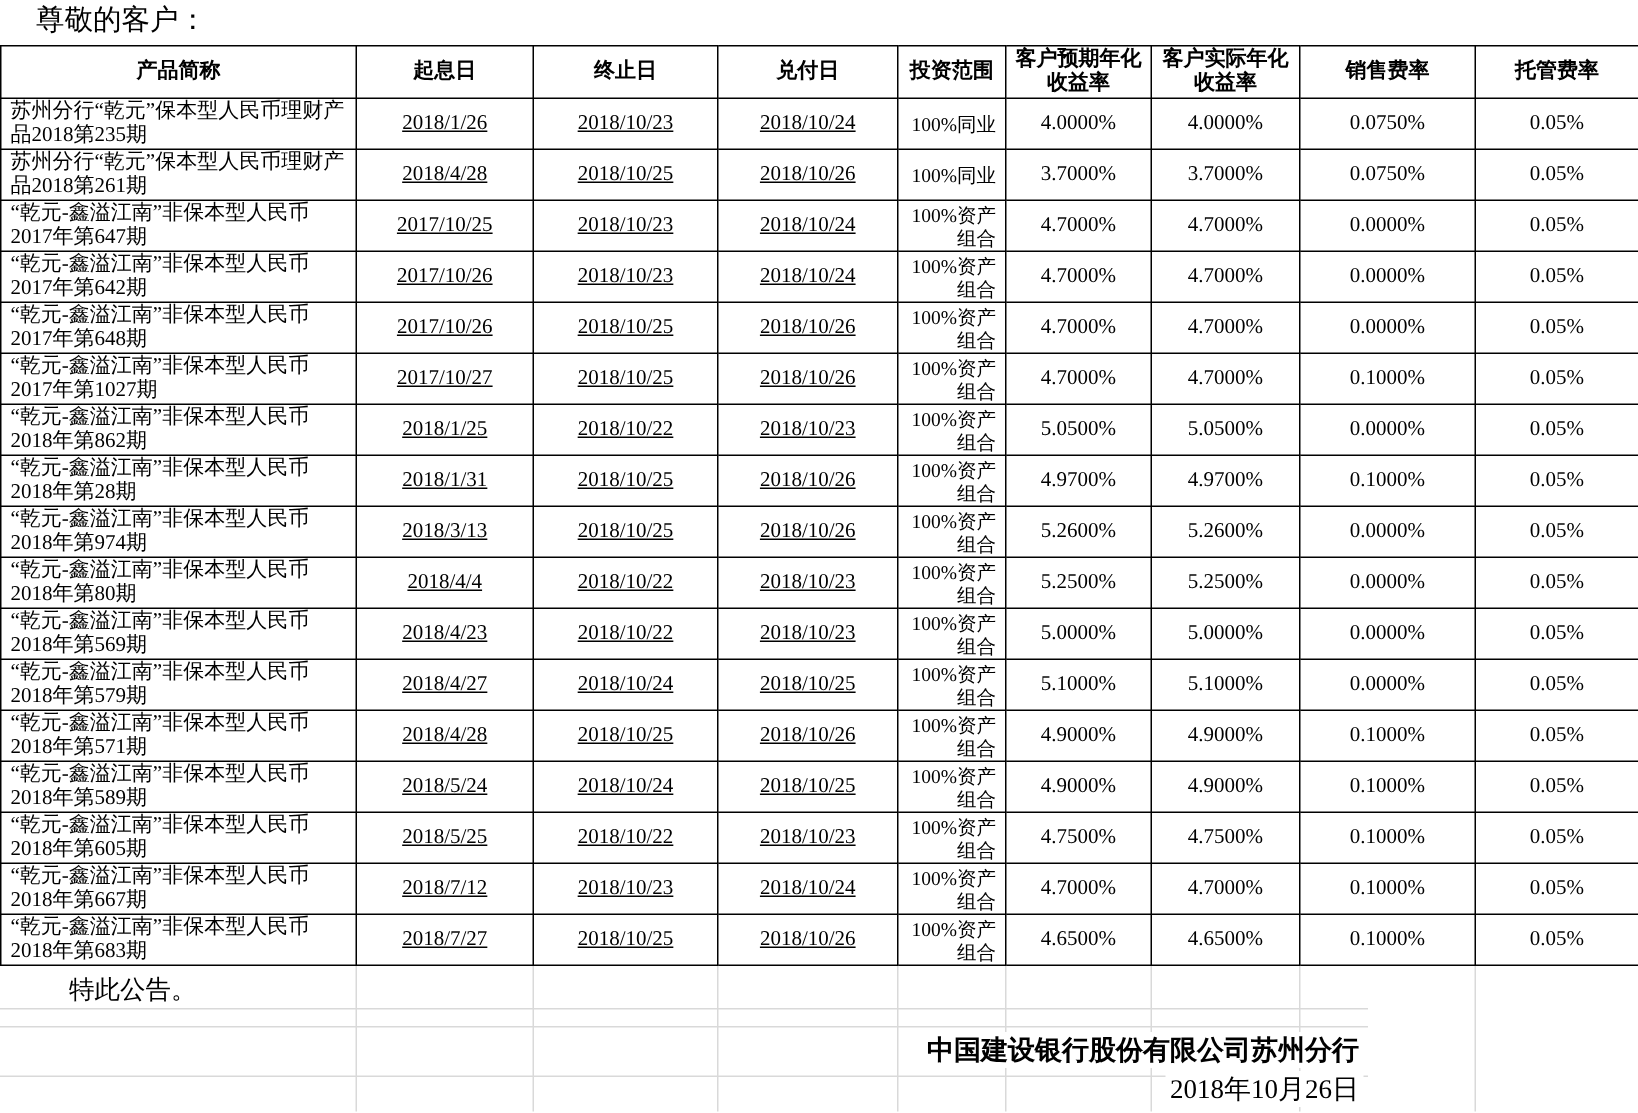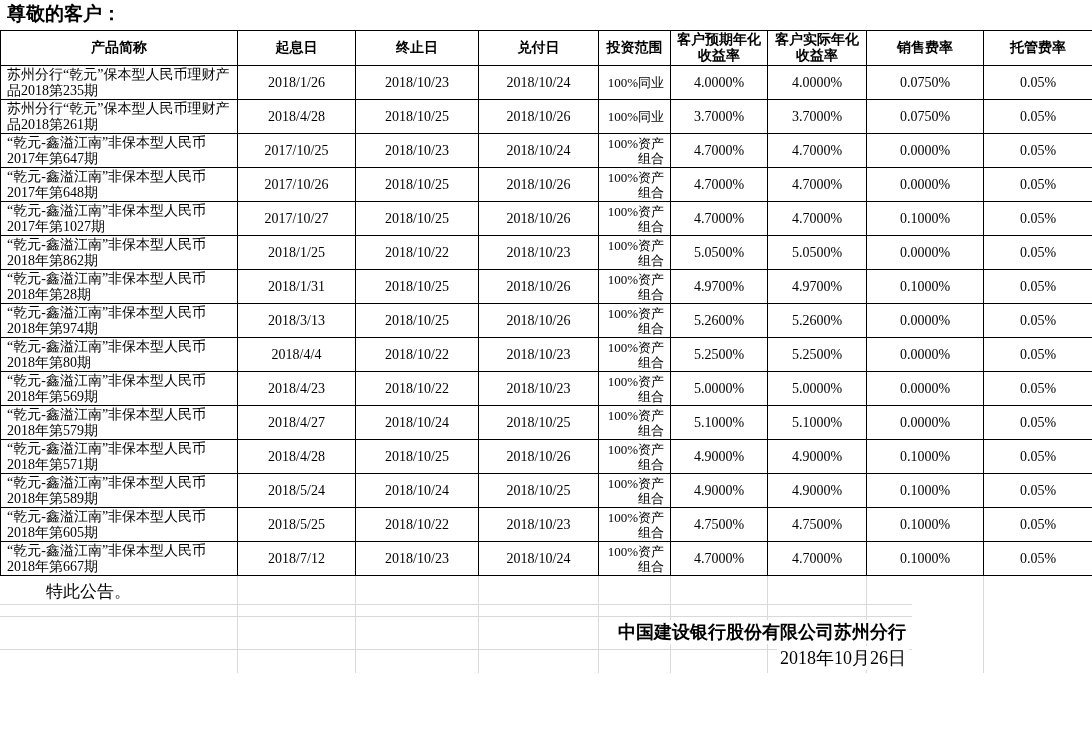--- a/index.html
+++ b/index.html
@@ -5,22 +5,22 @@
   html, body {
     margin: 0; padding: 0;
     width: 1092px; height: 742px;
     background: #ffffff;
     color: #000000;
     font-family: "Liberation Serif", "DejaVu Serif", serif;
     overflow: hidden;
   }
   .title-bar {
     height: 30px; line-height: 28px;
-    font-size: 19px; font-weight: bold;
-    padding-left: 7px;
+    font-size: 19px; font-weight: normal;
+    padding-left: 24px;
     box-sizing: border-box;
   }
   table.products {
     border-collapse: collapse;
     table-layout: fixed;
     width: 1092px;
   }
   table.products th, table.products td {
     border: 1px solid #000000;
     vertical-align: middle;
@@ -36,20 +36,21 @@
   }
   tbody tr { height: 34px; }
   td.c-name {
     text-align: left;
     font-size: 14px; line-height: 16px;
     padding: 0 4px 0 6px;
   }
   td.c-date {
     text-align: center;
     font-size: 14px;
+    text-decoration: underline;
   }
   td.c-scope {
     text-align: right;
     font-size: 13px; line-height: 15px;
     padding: 0 6px;
   }
   td.c-rate {
     text-align: center;
     font-size: 14px;
   }
@@ -150,20 +151,31 @@
         <td class="c-date">2017/10/25</td>
         <td class="c-date">2018/10/23</td>
         <td class="c-date">2018/10/24</td>
         <td class="c-scope">100%资产组合</td>
         <td class="c-rate">4.7000%</td>
         <td class="c-rate">4.7000%</td>
         <td class="c-rate">0.0000%</td>
         <td class="c-rate">0.05%</td>
       </tr>
 
+      <tr>
+        <td class="c-name">“乾元-鑫溢江南”非保本型人民币2017年第642期</td>
+        <td class="c-date">2017/10/26</td>
+        <td class="c-date">2018/10/23</td>
+        <td class="c-date">2018/10/24</td>
+        <td class="c-scope">100%资产组合</td>
+        <td class="c-rate">4.7000%</td>
+        <td class="c-rate">4.7000%</td>
+        <td class="c-rate">0.0000%</td>
+        <td class="c-rate">0.05%</td>
+      </tr>
 
       <tr>
         <td class="c-name">“乾元-鑫溢江南”非保本型人民币2017年第648期</td>
         <td class="c-date">2017/10/26</td>
         <td class="c-date">2018/10/25</td>
         <td class="c-date">2018/10/26</td>
         <td class="c-scope">100%资产组合</td>
         <td class="c-rate">4.7000%</td>
         <td class="c-rate">4.7000%</td>
         <td class="c-rate">0.0000%</td>
@@ -295,20 +307,31 @@
         <td class="c-date">2018/7/12</td>
         <td class="c-date">2018/10/23</td>
         <td class="c-date">2018/10/24</td>
         <td class="c-scope">100%资产组合</td>
         <td class="c-rate">4.7000%</td>
         <td class="c-rate">4.7000%</td>
         <td class="c-rate">0.1000%</td>
         <td class="c-rate">0.05%</td>
       </tr>
 
+      <tr>
+        <td class="c-name">“乾元-鑫溢江南”非保本型人民币2018年第683期</td>
+        <td class="c-date">2018/7/27</td>
+        <td class="c-date">2018/10/25</td>
+        <td class="c-date">2018/10/26</td>
+        <td class="c-scope">100%资产组合</td>
+        <td class="c-rate">4.6500%</td>
+        <td class="c-rate">4.6500%</td>
+        <td class="c-rate">0.1000%</td>
+        <td class="c-rate">0.05%</td>
+      </tr>
     </tbody>
 </table>
 
 <div class="bottom-area">
   <div class="grid-v" style="left:237px"></div>
   <div class="grid-v" style="left:355px"></div>
   <div class="grid-v" style="left:478px"></div>
   <div class="grid-v" style="left:598px"></div>
   <div class="grid-v" style="left:670px"></div>
   <div class="grid-v" style="left:767px"></div>

